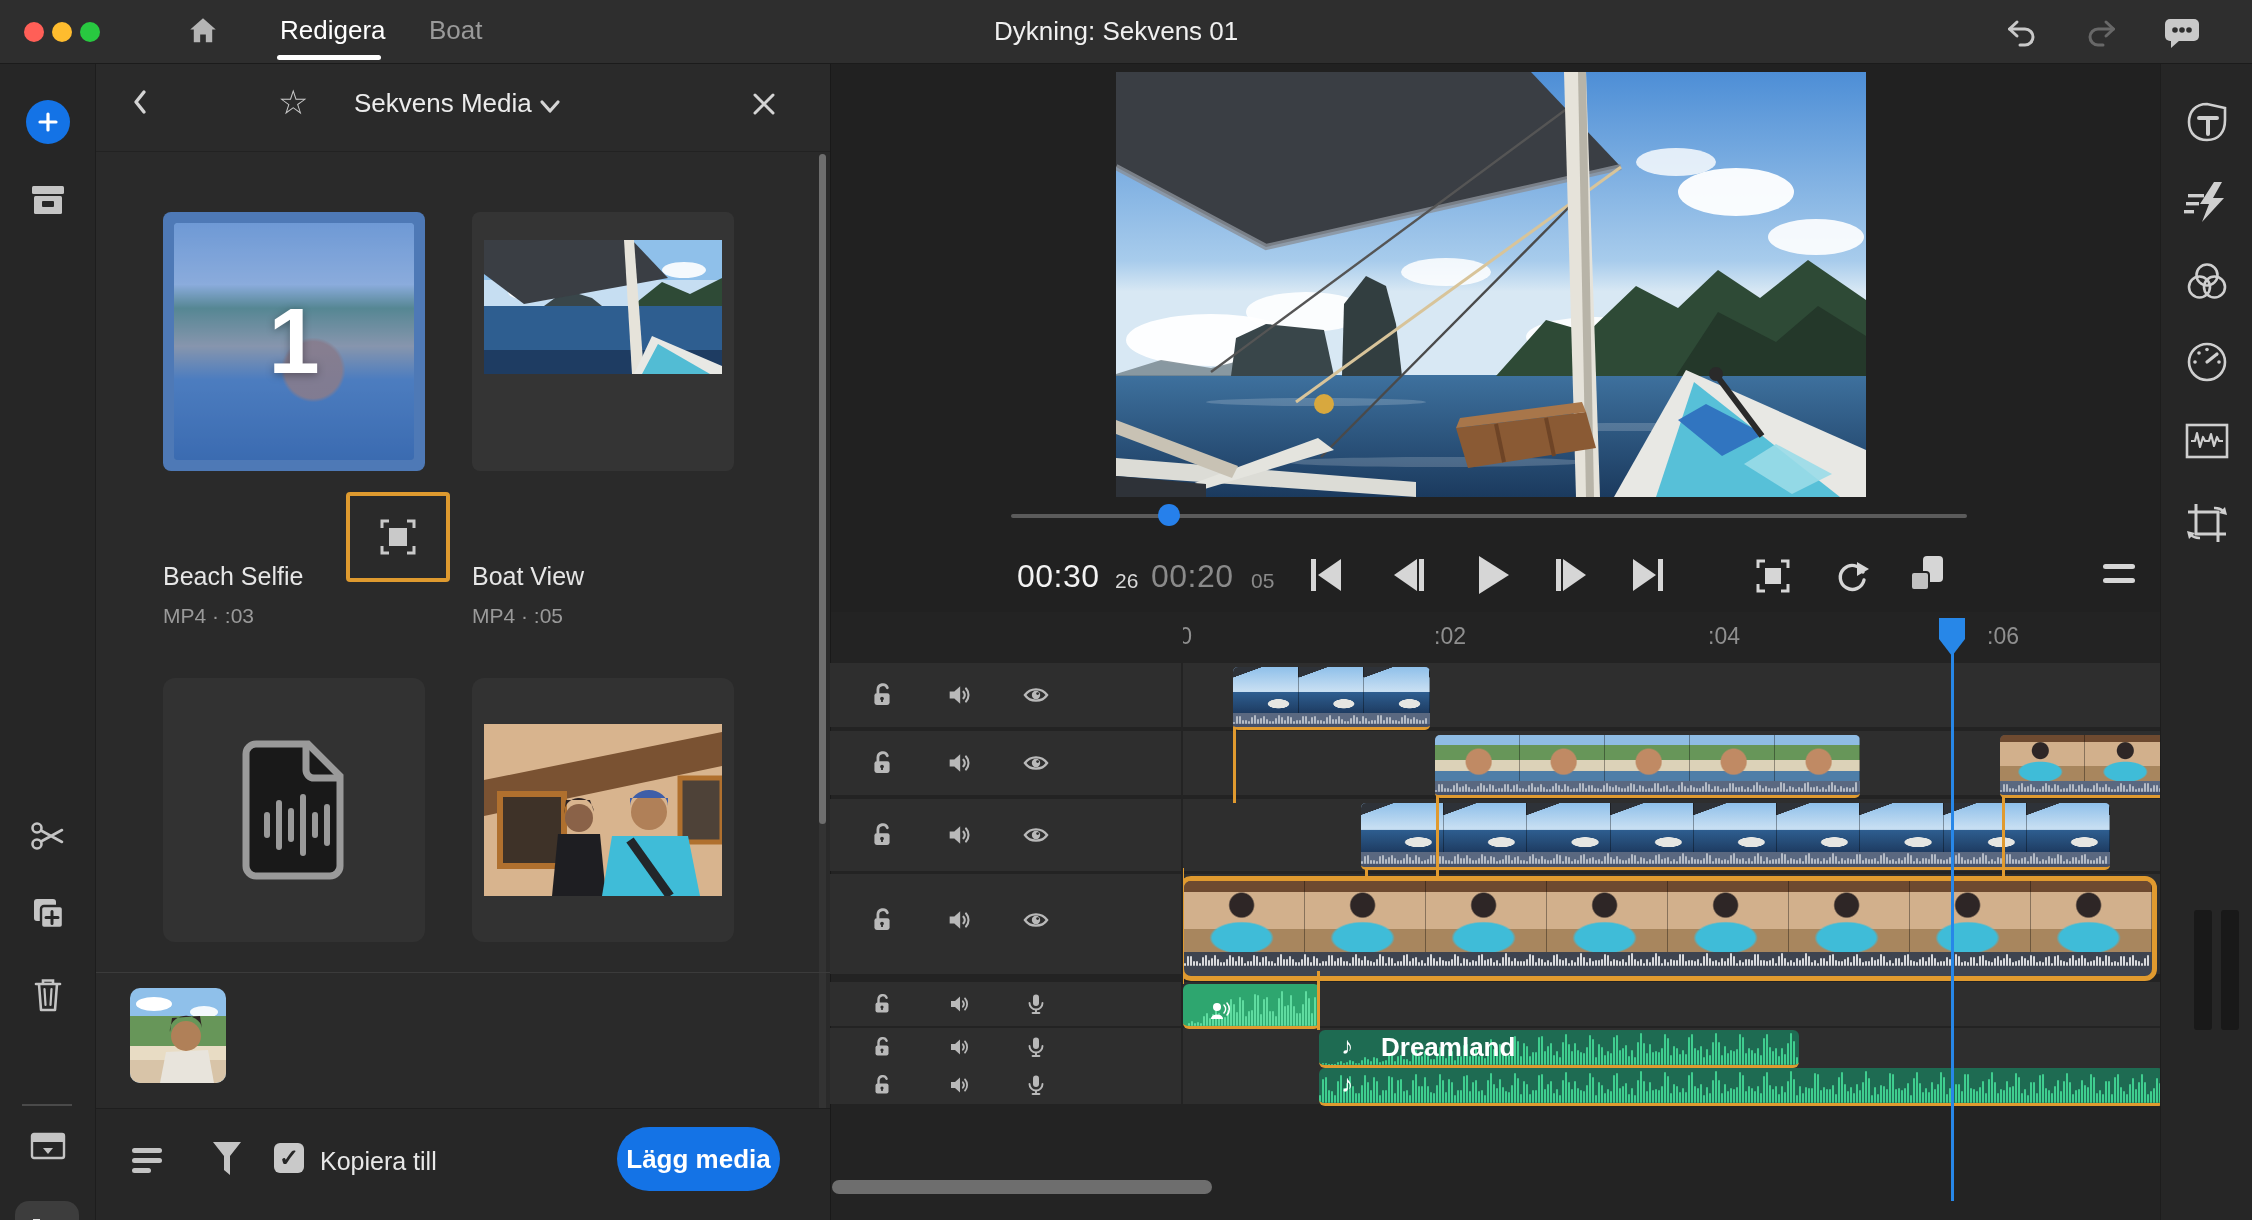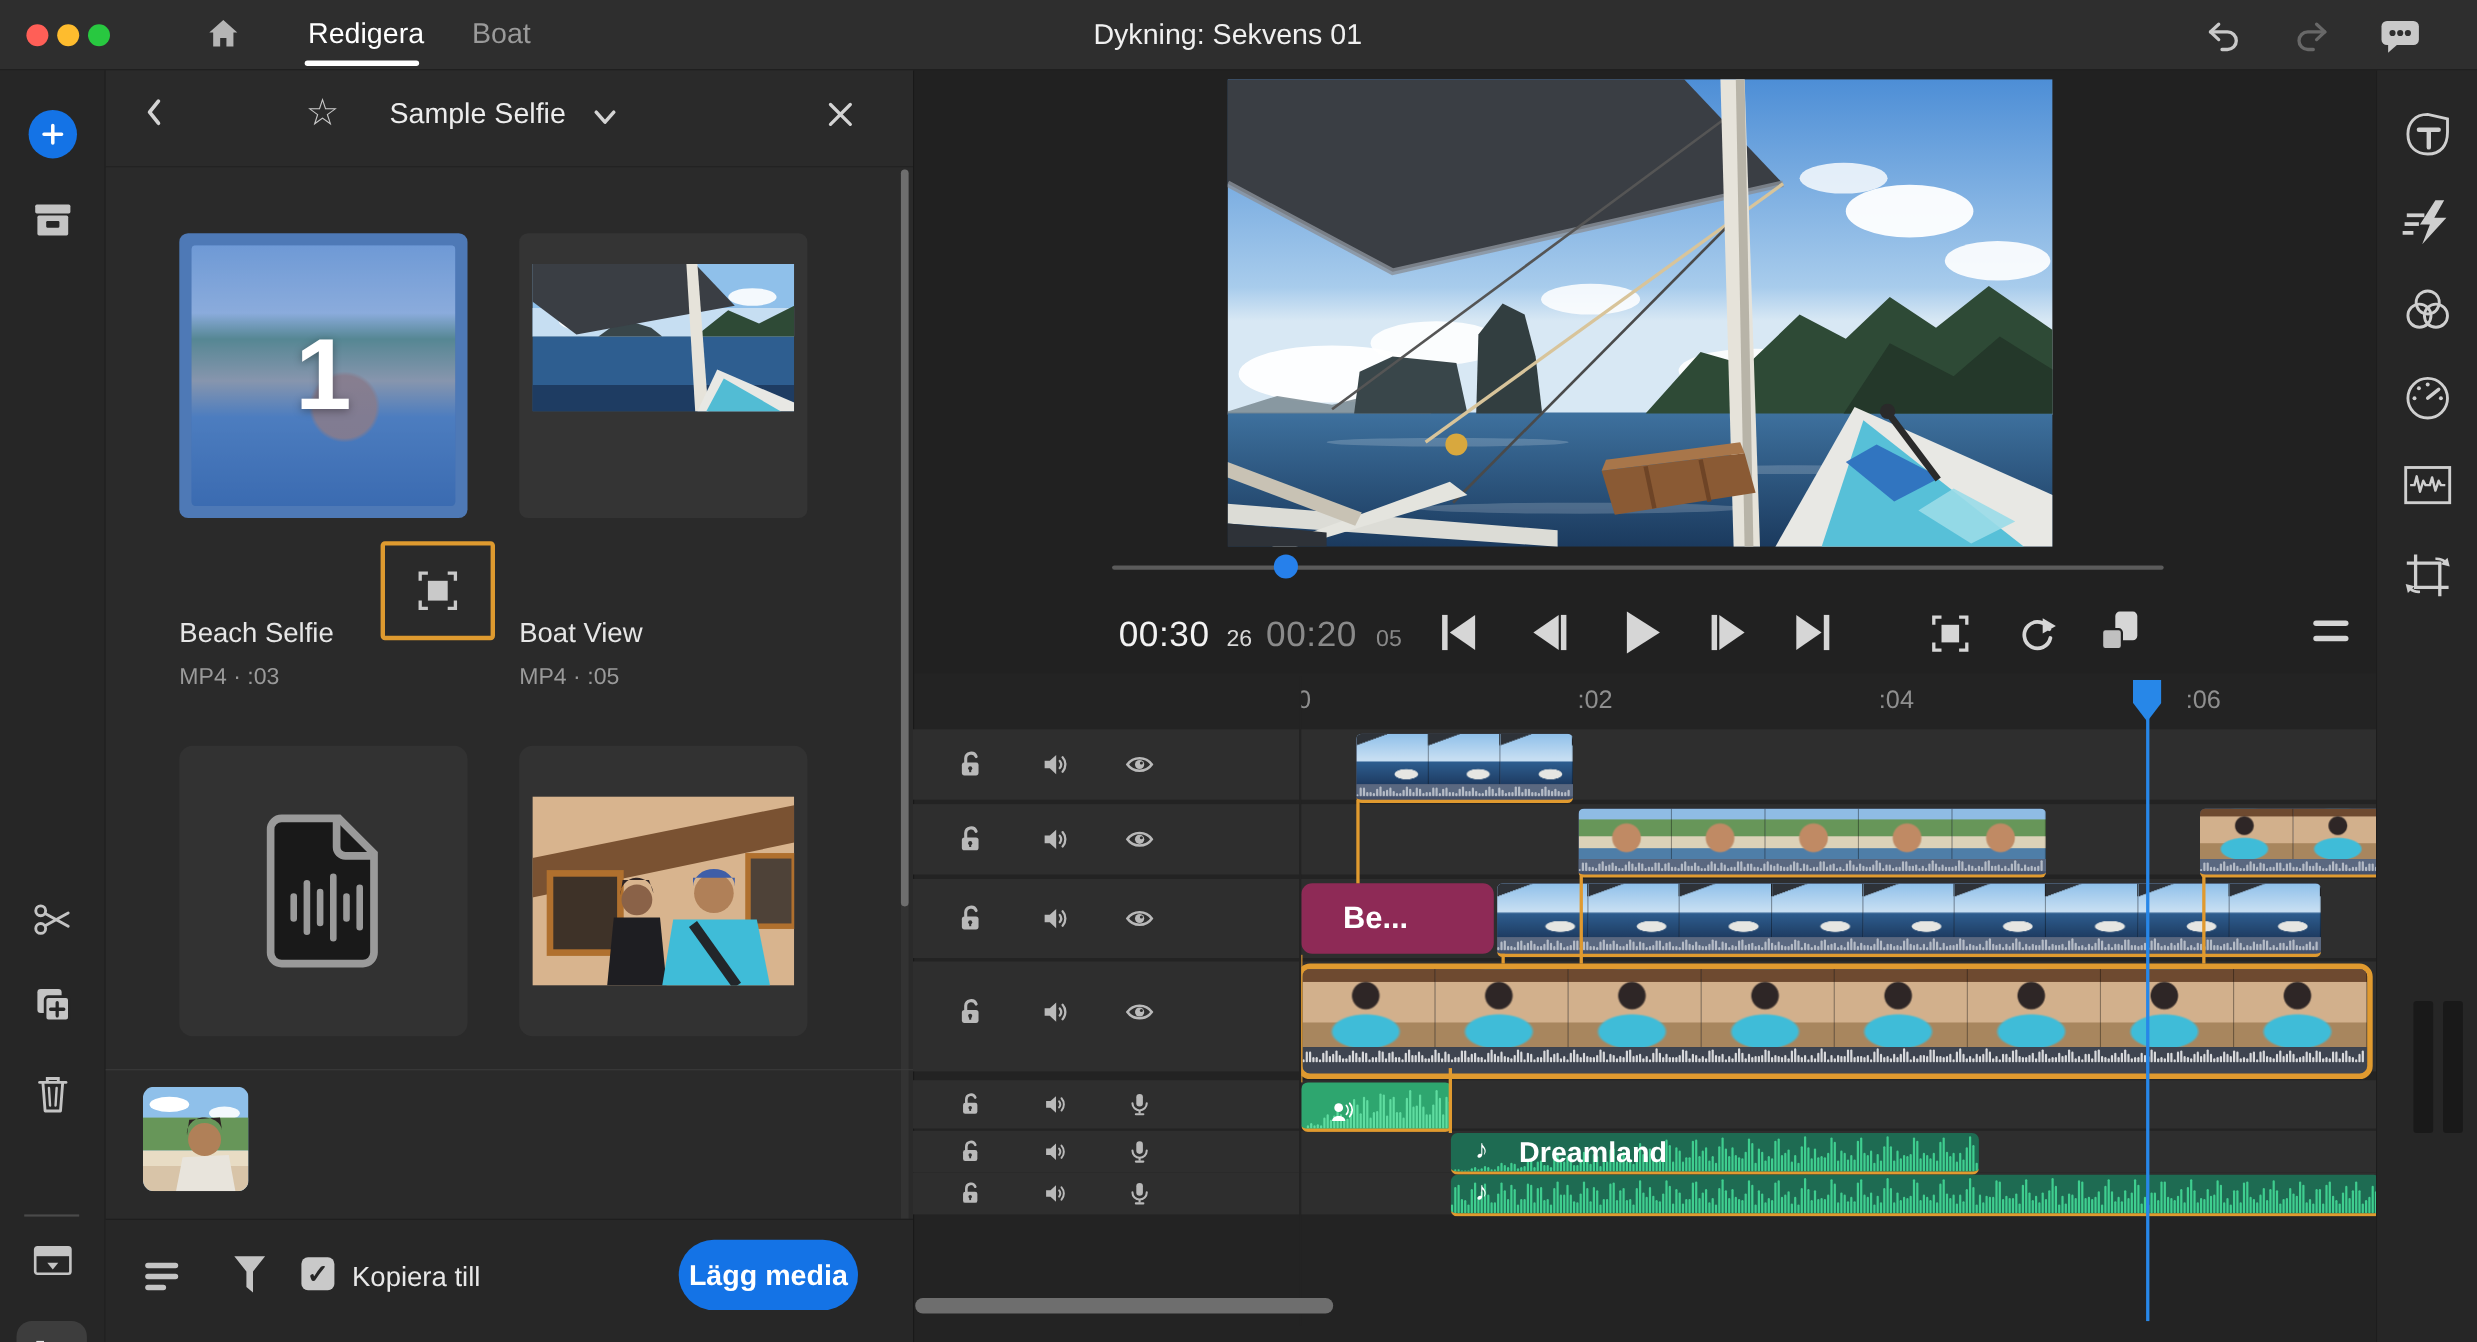--- a/index.html
+++ b/index.html
@@ -185,21 +185,21 @@
     </svg>
   </div>
 </div>
 
 <div class="mpanel">
   <div class="mp-head">
     <svg class="abs" style="left:34px;top:22px" width="20" height="32" viewBox="0 0 20 32">
       <path d="M14 6 L6 16 L14 26" fill="none" stroke="#d4d4d4" stroke-width="3.4" stroke-linecap="round" stroke-linejoin="round"></path>
     </svg>
     <span class="abs" style="left:182px;top:18px;font-size:34px;color:#c9c9c9">☆</span>
-    <span class="abs" style="left:258px;top:24px;font-size:26px;color:#ececec">Sample Selfie</span>
+    <span class="abs" style="left:258px;top:24px;font-size:26px;color:#ececec">Sekvens Media</span>
     <svg class="abs" style="left:442px;top:34px" width="24" height="18" viewBox="0 0 24 18">
       <path d="M4 4 L12 13 L20 4" fill="none" stroke="#d4d4d4" stroke-width="3.2" stroke-linecap="round" stroke-linejoin="round"></path>
     </svg>
     <svg class="abs" style="left:654px;top:26px" width="28" height="28" viewBox="0 0 28 28">
       <path d="M5 5 L23 23 M23 5 L5 23" stroke="#d4d4d4" stroke-width="3" stroke-linecap="round"></path>
     </svg>
   </div>
 
   <div class="abs" style="left:723px;top:90px;width:7px;height:1015px;background:#333;border-radius:4px"></div>
   <div class="abs" style="left:723px;top:90px;width:7px;height:670px;background:#6e6e6e;border-radius:4px"></div>
@@ -782,23 +782,20 @@
           <i style="height:38%"></i>
           <i style="height:78%"></i>
           <i style="height:79%"></i>
           <i style="height:34%"></i>
           <i style="height:60%"></i>
           <i style="height:66%"></i>
           <i style="height:33%"></i>
         </div>
   </div>
 
-  <div class="clip" style="left:0;top:188px;width:175px;height:64px;border-radius:10px;background:#8E2A56;display:flex;align-items:center">
-    <span style="margin-left:38px;font-size:28px;font-weight:bold;color:#fff">Be...</span>
-  </div>
   <div class="clip" style="left:178px;top:188px;width:749px;height:64px;border-bottom:3px solid #E09A2F;background:#44506a">
     <div class="strip" style="top:0;height:49px">
           <span class="th th-boat"></span>
           <span class="th th-boat"></span>
           <span class="th th-boat"></span>
           <span class="th th-boat"></span>
           <span class="th th-boat"></span>
           <span class="th th-boat"></span>
           <span class="th th-boat"></span>
           <span class="th th-boat"></span>

